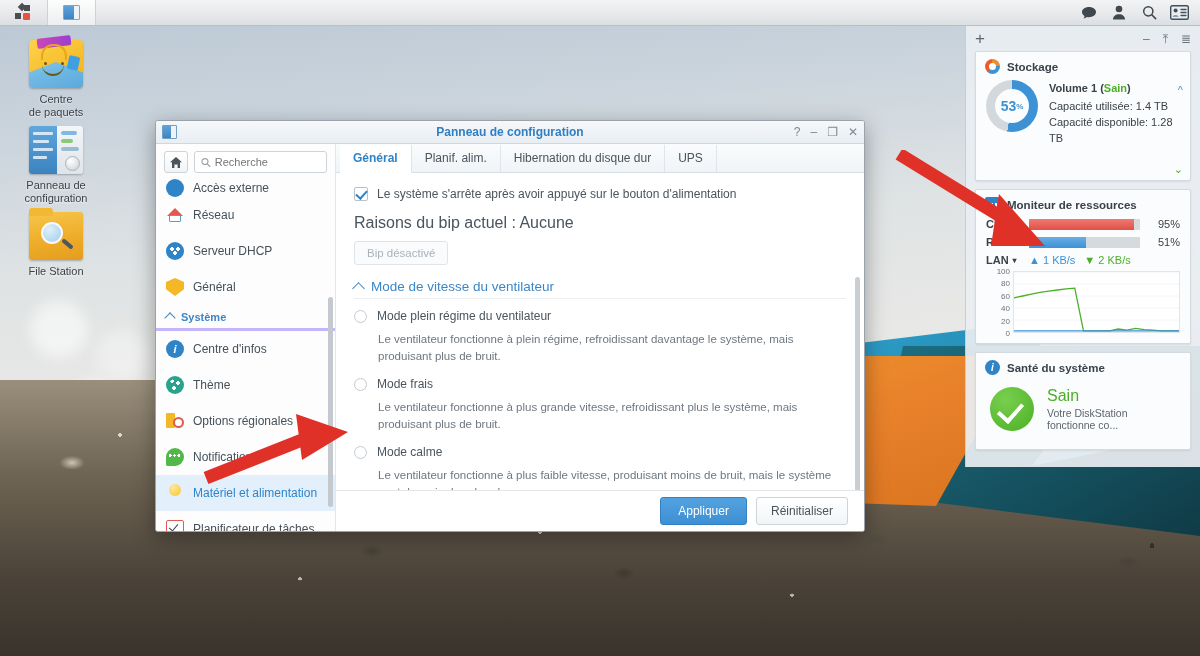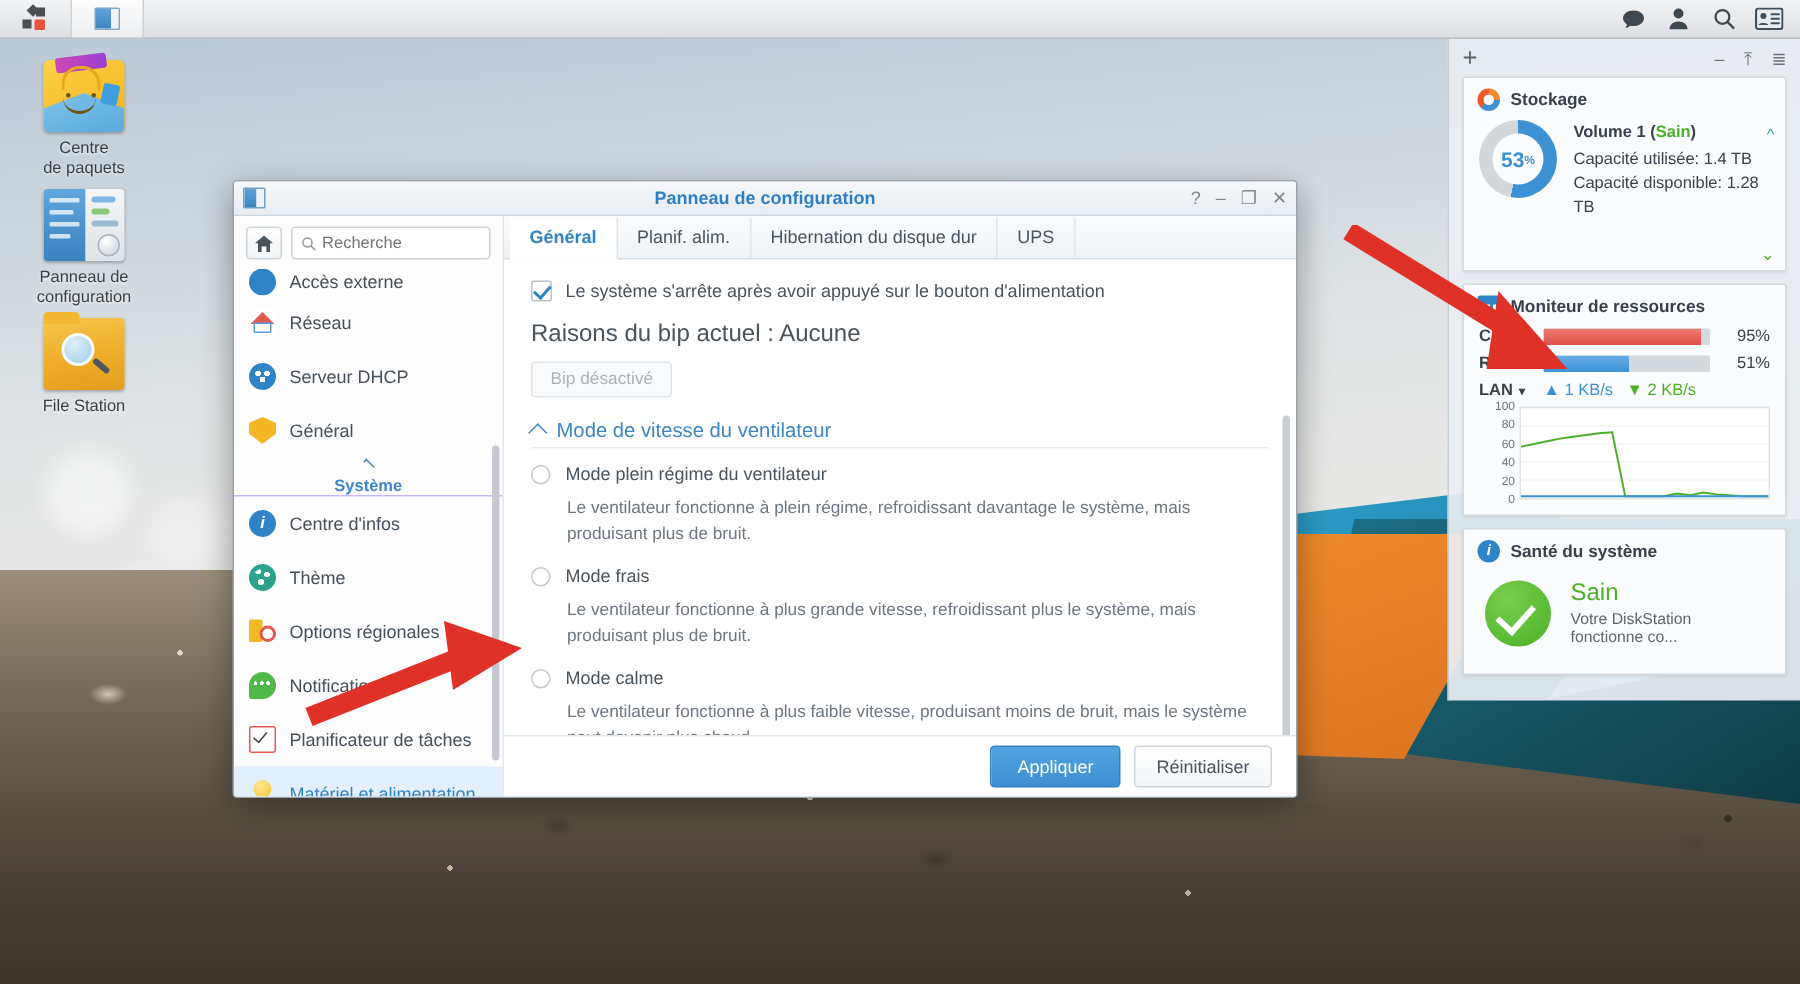--- a/index.html
+++ b/index.html
@@ -186,21 +186,21 @@
   .side-list{ flex:1; overflow:hidden; position:relative; }
   .side-scroll{ position:absolute; inset:0; padding-bottom:4px; }
   .si{
     display:flex; align-items:center; gap:9px; padding:0 10px; height:36px; cursor:pointer; font-size:12px; color:#46505a;
   }
   .si.sel{ background:#e3f0fb; color:#2f84c8; }
   .si .lbl{ white-space:nowrap; }
   .si-ic{ width:18px;height:18px; flex:none; position:relative; }
   .grp{
     display:flex; align-items:center; gap:7px; padding:0 10px; height:26px;
-    font-size:11px; font-weight:bold; color:#3d86c6; border-bottom:1px solid #c4b5fd;flex-direction:column;
+    font-size:11px; font-weight:bold; color:#3d86c6; border-bottom:3px solid #c4b5fd;
   }
   .chev{ width:8px;height:8px;border-left:1.6px solid #3d86c6;border-top:1.6px solid #3d86c6;transform:rotate(45deg); margin-top:3px;}
   .side-scrollbar{ position:absolute; right:2px; top:118px; width:5px; height:210px; background:#c3c9ce; border-radius:3px;}
   .side-partial{ height:18px; overflow:hidden; }
 
   
   .cp-main{ flex:1; display:flex; flex-direction:column; min-width:0; background:#fff;}
   .tabs{
     display:flex; align-items:flex-end; height:29px; padding:0 4px;
     background:linear-gradient(180deg,#fafcfd,#f0f4f7); border-bottom:1px solid #d7dfe5;
@@ -521,29 +521,29 @@
             <span class="si-ic ic-reg">
                 <i class="bk"></i>
                 <i class="cl"></i>
               </span>
             <span class="lbl">Options régionales</span>
           </div>
           <div class="si">
             <span class="si-ic ic-notif"></span>
             <span class="lbl">Notification</span>
           </div>
-          <div class="si">
-            <span class="si-ic ic-task"></span>
-            <span class="lbl">Planificateur de tâches</span>
-          </div>
           <div class="si sel">
             <span class="si-ic ic-hw">
                 <i class="bulb"></i>
               </span>
             <span class="lbl">Matériel et alimentation</span>
+          </div>
+          <div class="si">
+            <span class="si-ic ic-task"></span>
+            <span class="lbl">Planificateur de tâches</span>
           </div>
         </div>
         <div class="side-scrollbar"></div>
       </div>
     </div>
 
     <div class="cp-main">
       <div class="tabs">
         <div class="tab active">Général</div>
         <div class="tab">Planif. alim.</div>

